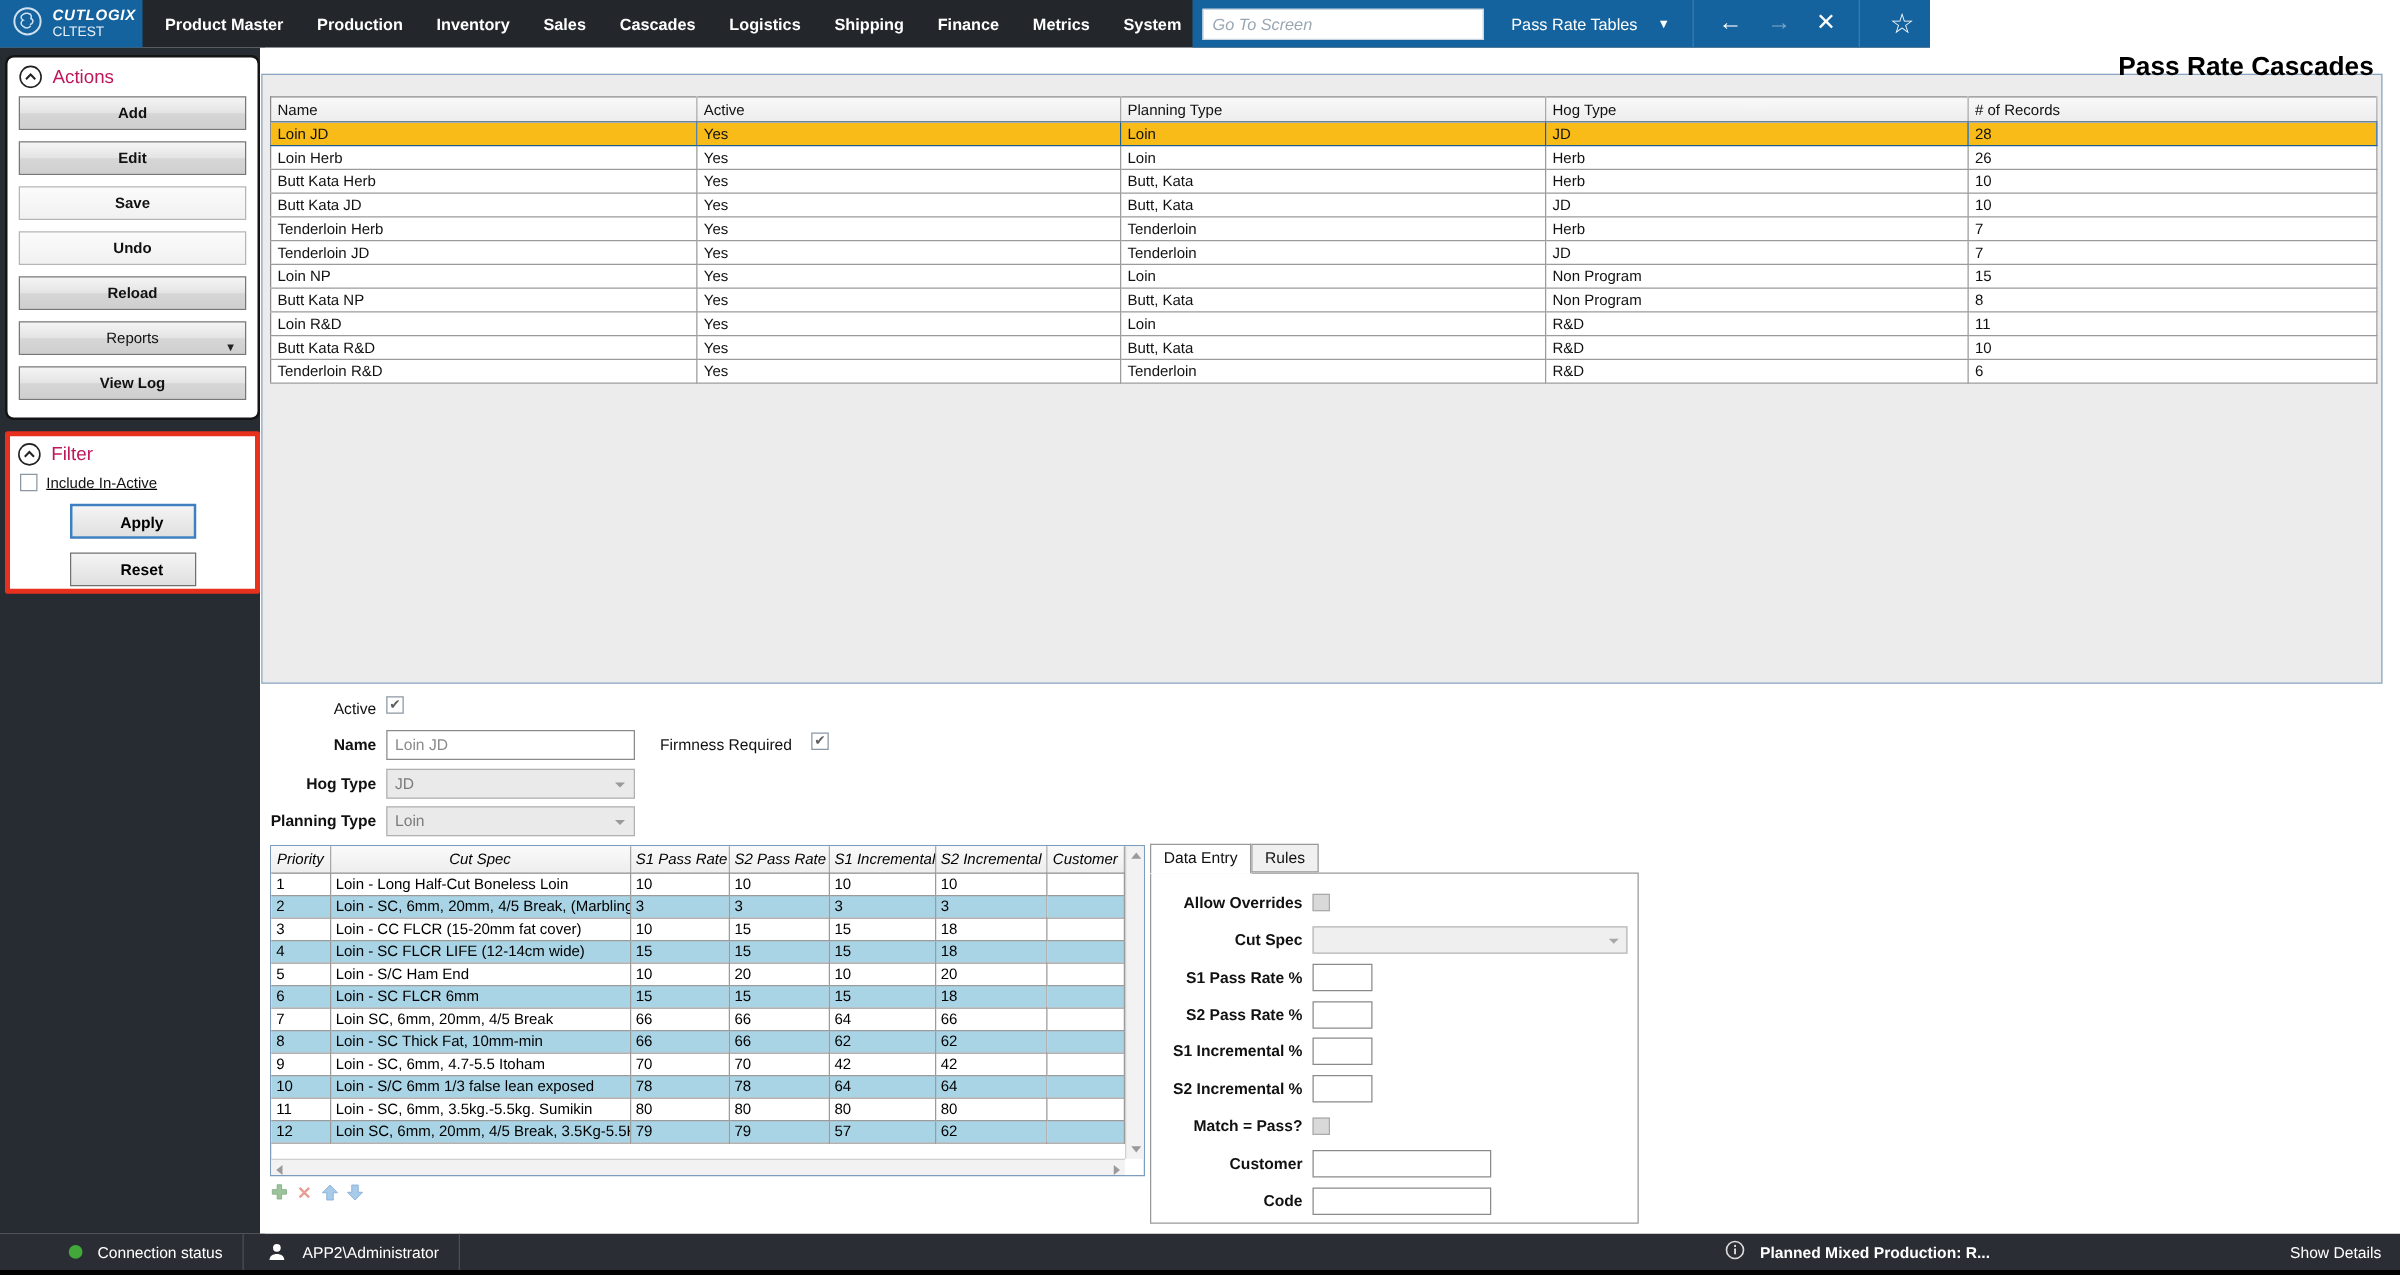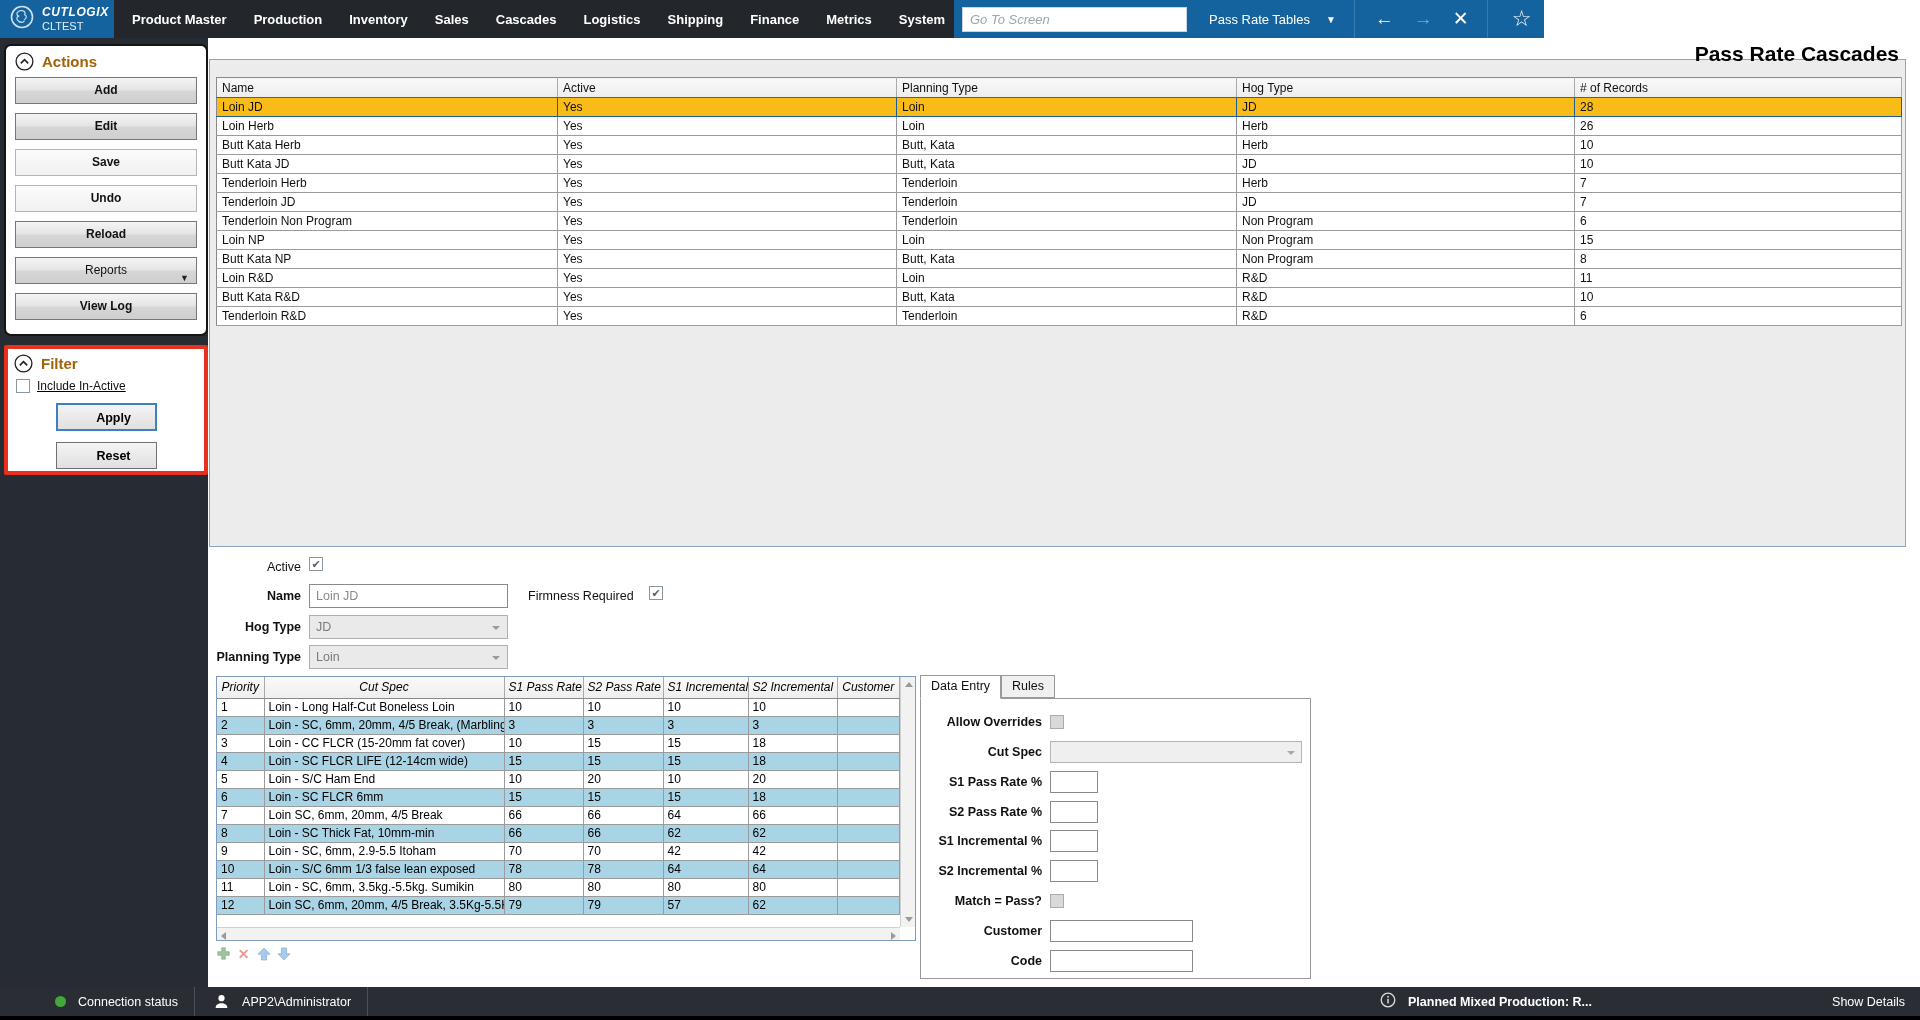--- a/index.html
+++ b/index.html
@@ -23,21 +23,21 @@
   .nav-ico { color:#fff; font-size:19px; margin-left:20px; cursor:pointer; line-height:38px; }
   .nav-ico.dim { color:#7fa6c6; }
   .nav-star { font-size:22px; margin-left:24px; }
 
   
   .sidebar { position:absolute; left:0; top:38px; width:212px; height:949px; background:#272c33; }
   .panel { background:#fff; margin:6px 4px 0 4px; border-radius:7px; position:relative; }
   .actions-panel { border:2px solid #141414; height:292px; padding:6px 9px; }
   .filter-panel { border:4px solid #e8301e; border-radius:2px; margin-top:9px; height:130px; padding:5px 6px; }
   .panel-head { display:flex; align-items:center; gap:8px; margin-bottom:6px; }
-  .panel-title { font-size:15px; font-weight:bold; color:#a16207; }
+  .panel-title { font-size:15px; font-weight:normal; color:#be185d; }
   .side-btn { display:block; width:100%; height:27px; margin-bottom:9px; background:linear-gradient(#f5f5f5,#e4e4e4 48%,#d6d6d6 52%,#cfcfcf); border:1px solid #777; font-size:12px; font-weight:bold; color:#111; text-align:center; line-height:25px; cursor:pointer; }
   .side-btn.lite { background:linear-gradient(#fbfbfb,#f1f1f1); border:1px solid #b5b5b5; }
   .side-btn.dd { position:relative; font-weight:normal; }
   .dd-caret { position:absolute; right:7px; top:8px; font-size:9px; color:#222; }
   .chk-row { display:flex; align-items:flex-end; gap:7px; margin:4px 0 10px 2px;text-decoration:underline; }
   .checkbox { width:14px; height:14px; background:#fff; border:1px solid #8a97a3; flex:none; }
   .chk-label { font-size:12px; color:#111; }
   .filter-btn { display:block; width:101px; height:28px; margin:0 auto 11px auto; background:linear-gradient(#f4f4f4,#e0e0e0); font-size:12.5px; font-weight:bold; text-align:center; line-height:26px; cursor:pointer;padding-left:15px; }
   .filter-btn.apply { border:2px solid #3e7fbf; }
   .filter-btn.reset { border:1px solid #707070; height:27px; }
@@ -245,27 +245,20 @@
             <td>7</td>
           </tr>
           <tr>
             <td>Tenderloin JD</td>
             <td>Yes</td>
             <td>Tenderloin</td>
             <td>JD</td>
             <td>7</td>
           </tr>
           <tr>
-            <td>Tenderloin Non Program</td>
-            <td>Yes</td>
-            <td>Tenderloin</td>
-            <td>Non Program</td>
-            <td>6</td>
-          </tr>
-          <tr>
             <td>Loin NP</td>
             <td>Yes</td>
             <td>Loin</td>
             <td>Non Program</td>
             <td>15</td>
           </tr>
           <tr>
             <td>Butt Kata NP</td>
             <td>Yes</td>
             <td>Butt, Kata</td>
@@ -401,21 +394,21 @@
             <td>8</td>
             <td>Loin - SC Thick Fat, 10mm-min</td>
             <td>66</td>
             <td>66</td>
             <td>62</td>
             <td>62</td>
             <td></td>
           </tr>
           <tr>
             <td>9</td>
-            <td>Loin - SC, 6mm, 2.9-5.5 Itoham</td>
+            <td>Loin - SC, 6mm, 4.7-5.5 Itoham</td>
             <td>70</td>
             <td>70</td>
             <td>42</td>
             <td>42</td>
             <td></td>
           </tr>
           <tr class="alt">
             <td>10</td>
             <td>Loin - S/C 6mm 1/3 false lean exposed</td>
             <td>78</td>

